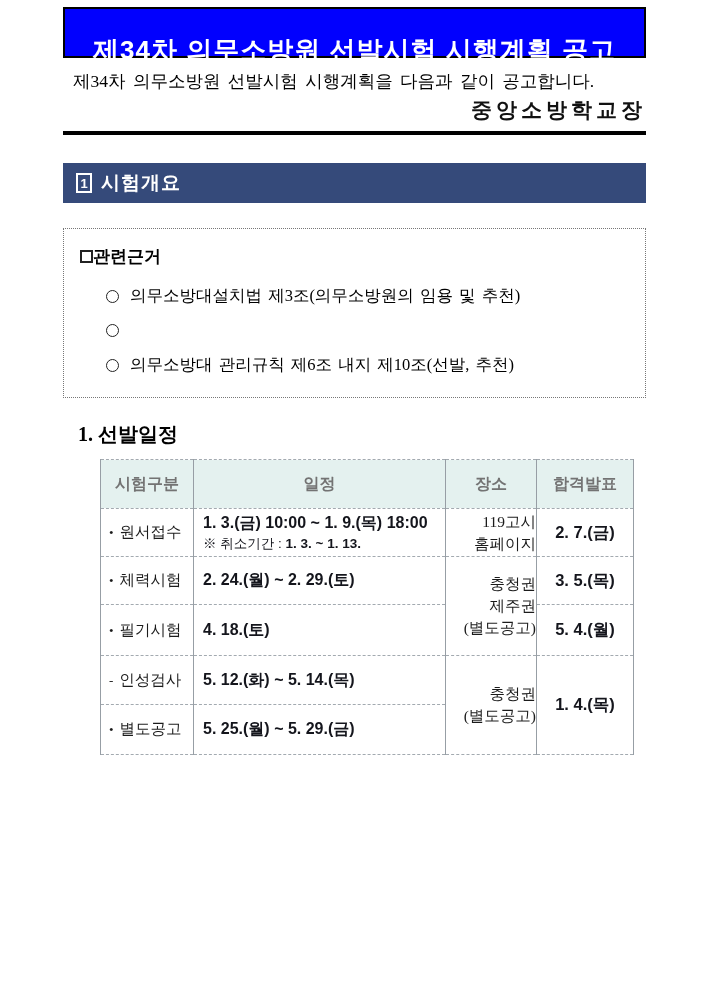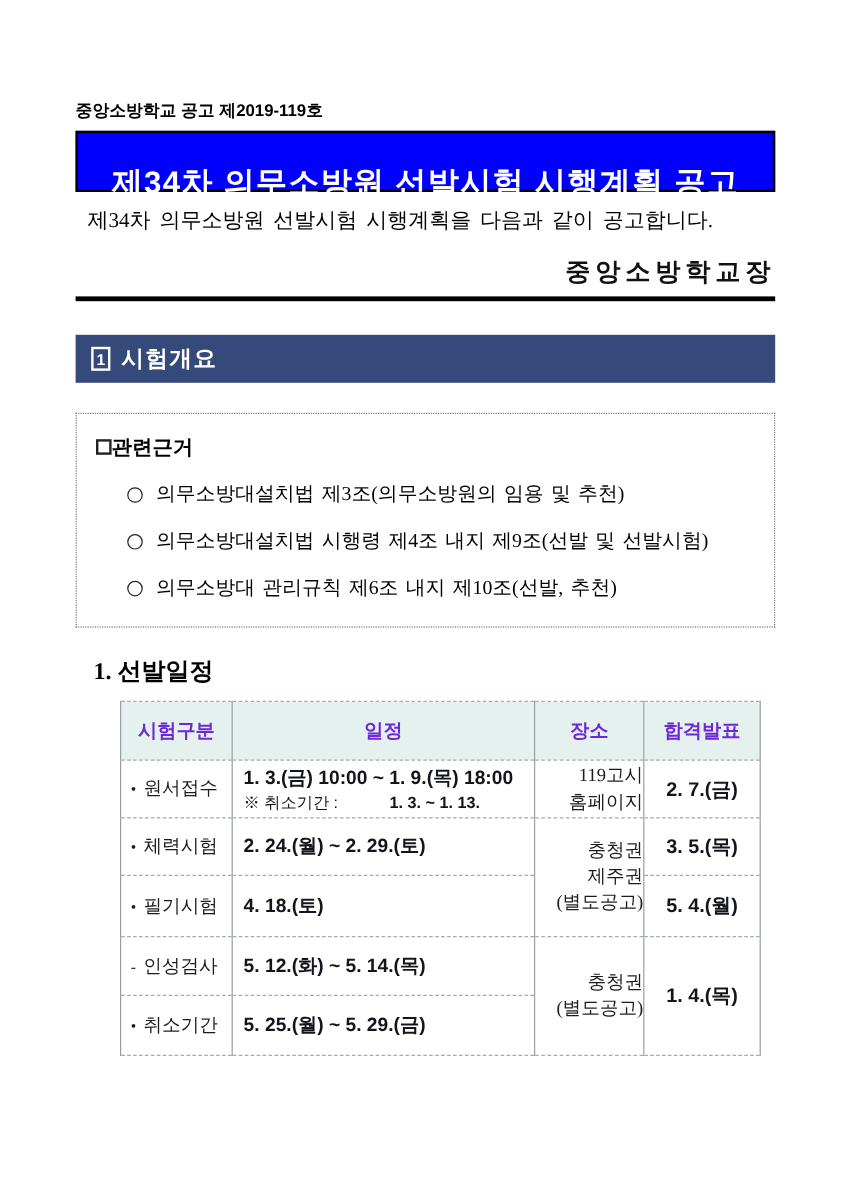--- a/index.html
+++ b/index.html
@@ -20,21 +20,21 @@
     height:51px; display:flex; align-items:center; justify-content:center;
   }
   .title-banner .title-text {
     color:#fff; font-family:"Liberation Sans", sans-serif; font-weight:bold;
     font-size:26px; letter-spacing:1px;margin-top:36px;
   }
 
   .intro { margin-top:11px; font-size:17.5px; word-spacing:3px; padding:0 10px; color:#000; }
 
   .date-line { margin-top:16px; text-align:right; font-size:16px; word-spacing:4px; padding-right:2px; }
-  .signer-line { margin-top:17px; text-align:right; font-weight:bold; font-size:21px; letter-spacing:4px; }
+  .signer-line { margin-top:3px; text-align:right; font-weight:bold; font-size:21px; letter-spacing:4px; }
 
   .divider { margin-top:7px; height:4px; background:#000; }
 
   .section-banner {
     margin-top:28px; background:#354a7a; height:40px;
     display:flex; align-items:center; padding-left:13px; gap:9px;
   }
   .boxed-num {
     border:2px solid #fff; color:#fff; width:16px; height:20px;
     display:flex; align-items:center; justify-content:center;
@@ -60,56 +60,55 @@
   table.schedule {
     margin:11px 0 0 37px; width:533px; border-collapse:collapse; table-layout:fixed;
   }
   table.schedule th, table.schedule td {
     border-left:1px solid #979ea5; border-right:1px solid #979ea5;
     border-top:1px dashed #a3aab0; border-bottom:1px dashed #a3aab0;
     overflow:hidden;
   }
   table.schedule th {
     background:#e4f1ef; height:49px;
-    font-family:"Liberation Sans", sans-serif; font-weight:bold; font-size:16px; color:#6d28d9;
+    font-family:"Liberation Sans", sans-serif; font-weight:bold; font-size:16px; color:#737373;
   }
   .col-cat  { width:93px; }
   .col-sch  { width:252px; }
   .col-loc  { width:91px; }
   .col-res  { width:97px; }
 
   td.cat-cell { height:48px; padding-left:8px; font-size:15.5px; color:#1b1b1b; }
   td.cat-cell .bullet { display:inline-block; margin-right:6px; font-size:13px; }
   td.cat-cell.dash-indent { }
 
   td.sch-cell {
     padding-left:9px; font-family:"Liberation Sans", sans-serif;
     font-weight:bold; font-size:16px; color:#14151c;
   }
   .sch-note { margin-top:1px; font-weight:normal; font-size:13.5px; color:#14151c; }
-  .sch-note .note-strong { font-weight:bold;margin-left:39px; }
+  .sch-note .note-strong { font-weight:bold; }
 
   td.loc-cell { text-align:right; font-size:15.5px; color:#1b1b1b; line-height:1.4; }
   td.res-cell {
     text-align:center; font-family:"Liberation Sans", sans-serif;
     font-weight:bold; font-size:16.5px; color:#14151c;
   }
 
   .footnote {
     margin:12px 0 0 20px; font-family:"Liberation Sans", sans-serif;
     font-size:15px; color:#3c4657; word-spacing:1px;
   }
 </style>
 </head>
 <body>
 
 <div class="page">
   <div class="content">
 
-    <div class="notice-number">중앙소방학교 공고 제2019-119호</div>
 
     <div class="title-banner">
       <span class="title-text">제34차 의무소방원 선발시험 시행계획 공고</span>
     </div>
 
     <div class="intro">제34차 의무소방원 선발시험 시행계획을 다음과 같이 공고합니다.</div>
 
     <div class="signer-line">중앙소방학교장</div>
 
     <div class="divider"></div>
@@ -123,21 +122,20 @@
       <div class="basis-title">
         <span class="square-bullet"></span>
         <span class="basis-title-text">관련근거</span>
       </div>
       <div class="basis-item">
         <span class="circle-bullet"></span>
         <span class="basis-item-text">의무소방대설치법 제3조(의무소방원의 임용 및 추천)</span>
       </div>
       <div class="basis-item">
         <span class="circle-bullet"></span>
-        <span class="basis-item-text">의무소방대설치법 시행령 제4조 내지 제9조(선발 및 선발시험)</span>
       </div>
       <div class="basis-item">
         <span class="circle-bullet"></span>
         <span class="basis-item-text">의무소방대 관리규칙 제6조 내지 제10조(선발, 추천)</span>
       </div>
     </div>
 
     <div class="schedule-heading">1. 선발일정</div>
 
     <table class="schedule">
@@ -197,21 +195,21 @@
           </td>
           <td class="sch-cell">5. 12.(화) ~ 5. 14.(목)</td>
           <td class="loc-cell" rowspan="2">
             <div>충청권</div>
             <div>(별도공고)</div>
           </td>
           <td class="res-cell" rowspan="2">1. 4.(목)</td>
         </tr>
         <tr style="height:50px;">
           <td class="cat-cell">
-            <span class="bullet">•</span><span>취소기간</span>
+            <span class="bullet">•</span><span>별도공고</span>
           </td>
           <td class="sch-cell">5. 25.(월) ~ 5. 29.(금)</td>
         </tr>
       </tbody>
     </table>
 
 
   </div>
 </div>
 

